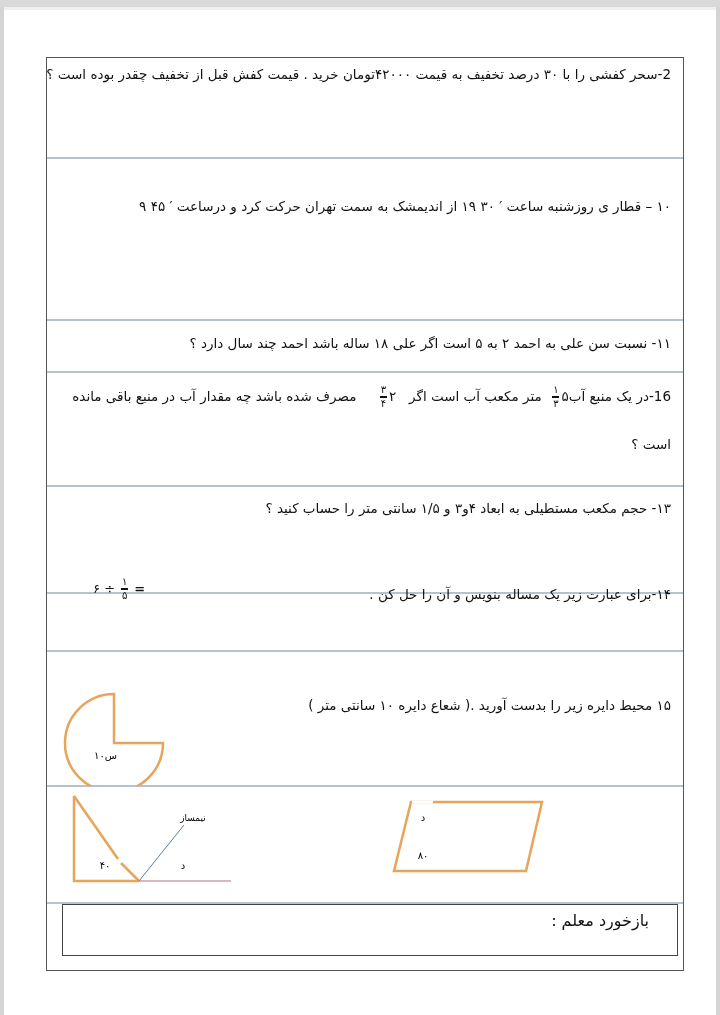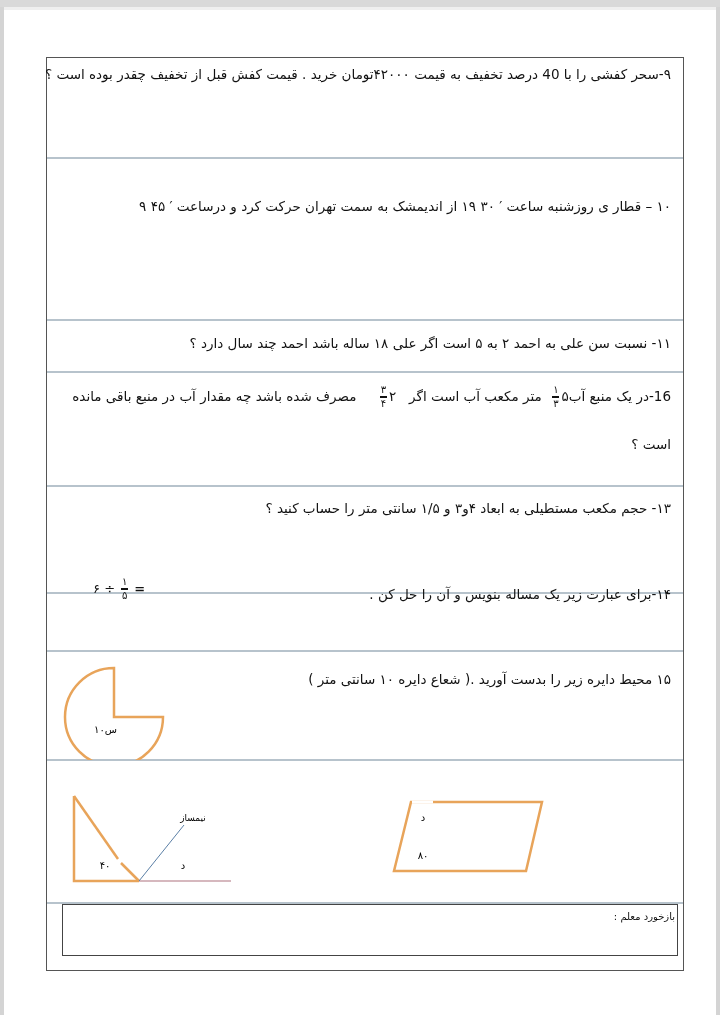--- a/index.html
+++ b/index.html
@@ -28,36 +28,36 @@
     font-size: 13.5px; line-height: 18px; color: #111;
   }
   .frac { display: inline-block; vertical-align: middle; text-align: center; font-size: 10px; line-height: 10px; margin: 0 2px; }
   .frac span { display: block; }
   .frac .bar { display: block; width: 7px; height: 2px; background: #111; margin: 1px auto; }
 
   .feedback {
     position: absolute; left: 15px; top: 846px; width: 616px; height: 52px;
     border: 1px solid #444; box-sizing: border-box;
   }
-  .feedback .label { position: absolute; right: 2px; top: 6px; direction: rtl; font-size: 10px; margin-left: 23px; }
+  .feedback .label { position: absolute; right: 28px; top: 6px; direction: rtl; font-size: 16px; margin-left: 23px; }
 
   svg text { font-family: "DejaVu Sans", sans-serif; }
 </style>
 </head>
 <body>
 
 <div class="top-strip"></div>
 <div class="top-strip2"></div>
 <div class="left-edge"></div>
 <div class="right-edge"></div>
 
 <div class="sheet">
 
   <div class="q" style="top:0; height:101px;">
-    <div class="txt" style="top:7px;">۹-سحر کفشی را با 40 درصد تخفیف به قیمت ۴۲۰۰۰تومان خرید . قیمت کفش قبل از تخفیف چقدر بوده است ؟</div>
+    <div class="txt" style="top:7px;">2-سحر کفشی را با ۳۰ درصد تخفیف به قیمت ۴۲۰۰۰تومان خرید . قیمت کفش قبل از تخفیف چقدر بوده است ؟</div>
   </div>
 
   <div class="q" style="top:101px; height:134px;margin-top:28px;">
     <div class="txt" style="top:10px;">۱۰ – قطار ی روزشنبه  ساعت  ′ ۳۰     ۱۹  از اندیمشک به سمت تهران حرکت کرد و درساعت ′ ۴۵   ۹</div>
   </div>
 
   <div class="q" style="top:235px; height:80px;">
     <div class="txt" style="top:0;margin-top:41px;">۱۱- نسبت سن علی به احمد ۲ به ۵ است اگر علی ۱۸ ساله باشد احمد چند سال دارد ؟</div>
   </div>
 
@@ -75,21 +75,21 @@
   <div class="q" style="top:513px; height:81px;">
     <div class="txt" style="top:14px;">۱۴-برای عبارت زیر یک مساله بنویس و آن را حل  کن .</div>
     <div style="position:absolute; left:46px; top:6px; font-size:13px; direction:ltr; white-space:nowrap;">
       <span>۶</span>
       <span>÷</span>
       <span class="frac"><span>۱</span><i class="bar"></i><span>۵</span></span>
       <span style="font-weight:bold;">=</span>
     </div>
   </div>
 
-  <div class="q" style="top:598px; height:105px;">
+  <div class="q" style="top:624px; height:105px;">
     <div class="txt" style="top:14px;">۱۵ محیط دایره زیر را بدست آورید .( شعاع دایره ۱۰ سانتی متر )</div>
     <svg style="position:absolute; left:10px; top:4px;" width="120" height="100">
       <path d="M 57 8 A 49 49 0 1 0 106 57 L 57 57 Z" fill="none" stroke="#e8a45a" stroke-width="2.5"></path>
       <text x="60" y="73" font-size="10" text-anchor="start" direction="rtl">س۱۰</text>
     </svg>
   </div>
 
   <div class="q" style="top:699px; height:147px;">
 
     <svg style="position:absolute; left:14px; top:30px;" width="180" height="100">

